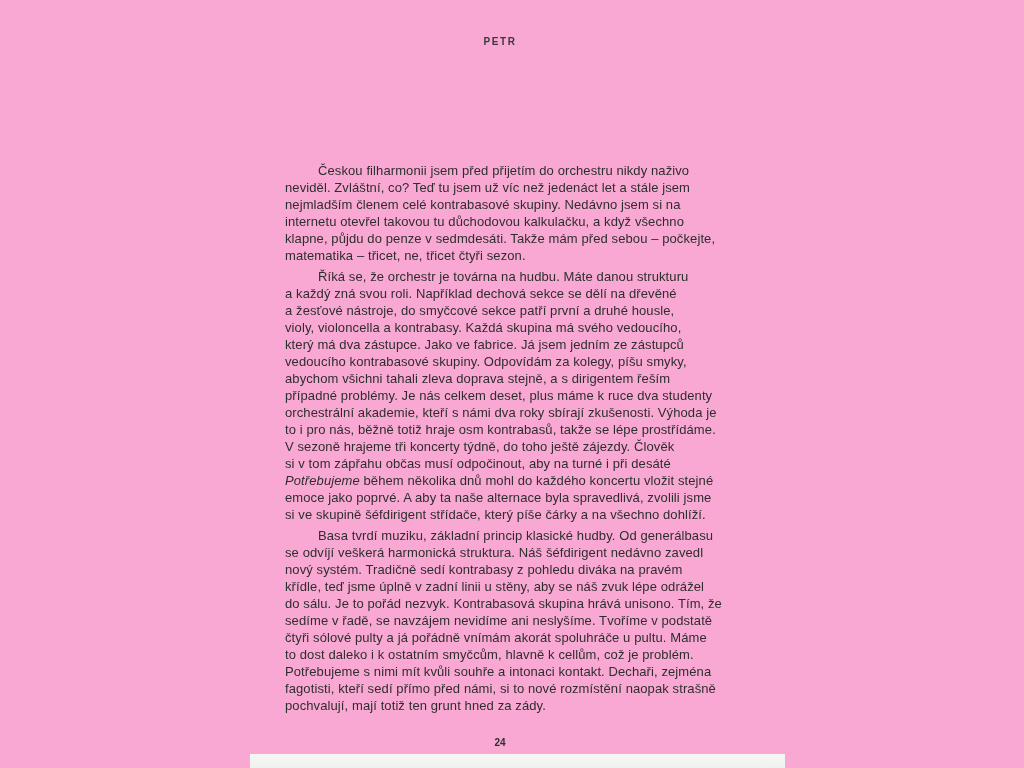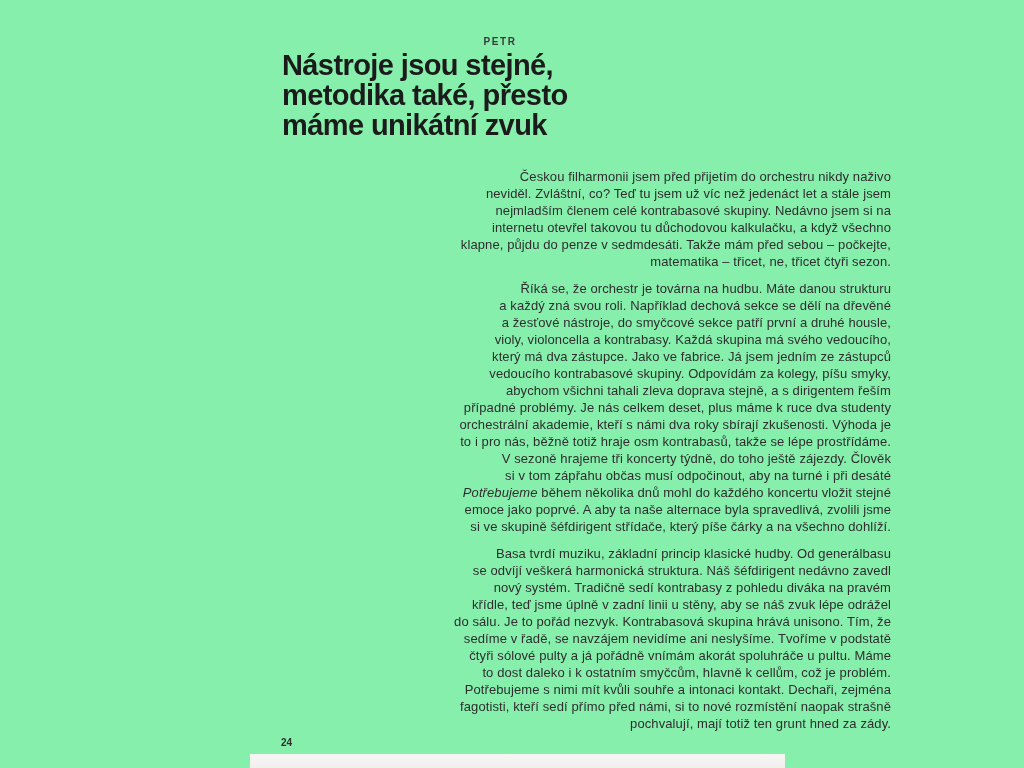--- a/index.html
+++ b/index.html
@@ -4,21 +4,21 @@
 <style>
   html, body {
     margin: 0;
     padding: 0;
     background: #ffffff;
   }
   .page {
     position: relative;
     width: 1024px;
     height: 768px;
-    background: #86efac;
+    background: #f9a8d4;
     overflow: hidden;
     font-family: "Liberation Sans", sans-serif;
   }
   .kicker {
     position: absolute;
     left: 281px;
     top: 36px;
     width: 438px;
     text-align: center;
     font-size: 10px;
@@ -44,54 +44,51 @@
     top: 158px;
     width: 620px;
     font-size: 13px;
     line-height: 17px;
     color: #2e2e2e;
     letter-spacing: 0.1px;
   }
   .para {
     white-space: pre-line;
     text-indent: 33px;
-    margin: 10px;
-    text-align: right;
+    margin: 4px;
   }
   .italic {
     font-style: italic;
   }
   .page-number {
     position: absolute;
     left: 281px;
     top: 737px;
     width: 438px;
+    text-align: center;
     font-size: 10px;
     font-weight: 700;
     color: #2e2e2e;
   }
   .page-edge {
     position: absolute;
     left: 250px;
     top: 754px;
     width: 535px;
     height: 14px;
     background: linear-gradient(#f6f6f4, #f0f0ee);
   }
 </style>
 </head>
 <body>
 
 <div class="page">
 
   <div class="kicker">PETR</div>
 
-  <h1 class="headline" style="margin:0;">Nástroje jsou stejné,
-metodika také, přesto
-máme unikátní zvuk</h1>
 
   <div class="body-copy">
     <p class="para">Českou filharmonii jsem před přijetím do orchestru nikdy naživo
 neviděl. Zvláštní, co? Teď tu jsem už víc než jedenáct let a stále jsem
 nejmladším členem celé kontrabasové skupiny. Nedávno jsem si na
 internetu otevřel takovou tu důchodovou kalkulačku, a když všechno
 klapne, půjdu do penze v sedmdesáti. Takže mám před sebou – počkejte,
 matematika – třicet, ne, třicet čtyři sezon.</p>
     <p class="para"><span>Říká se, že orchestr je továrna na hudbu. Máte danou strukturu
 a každý zná svou roli. Například dechová sekce se dělí na dřevěné

